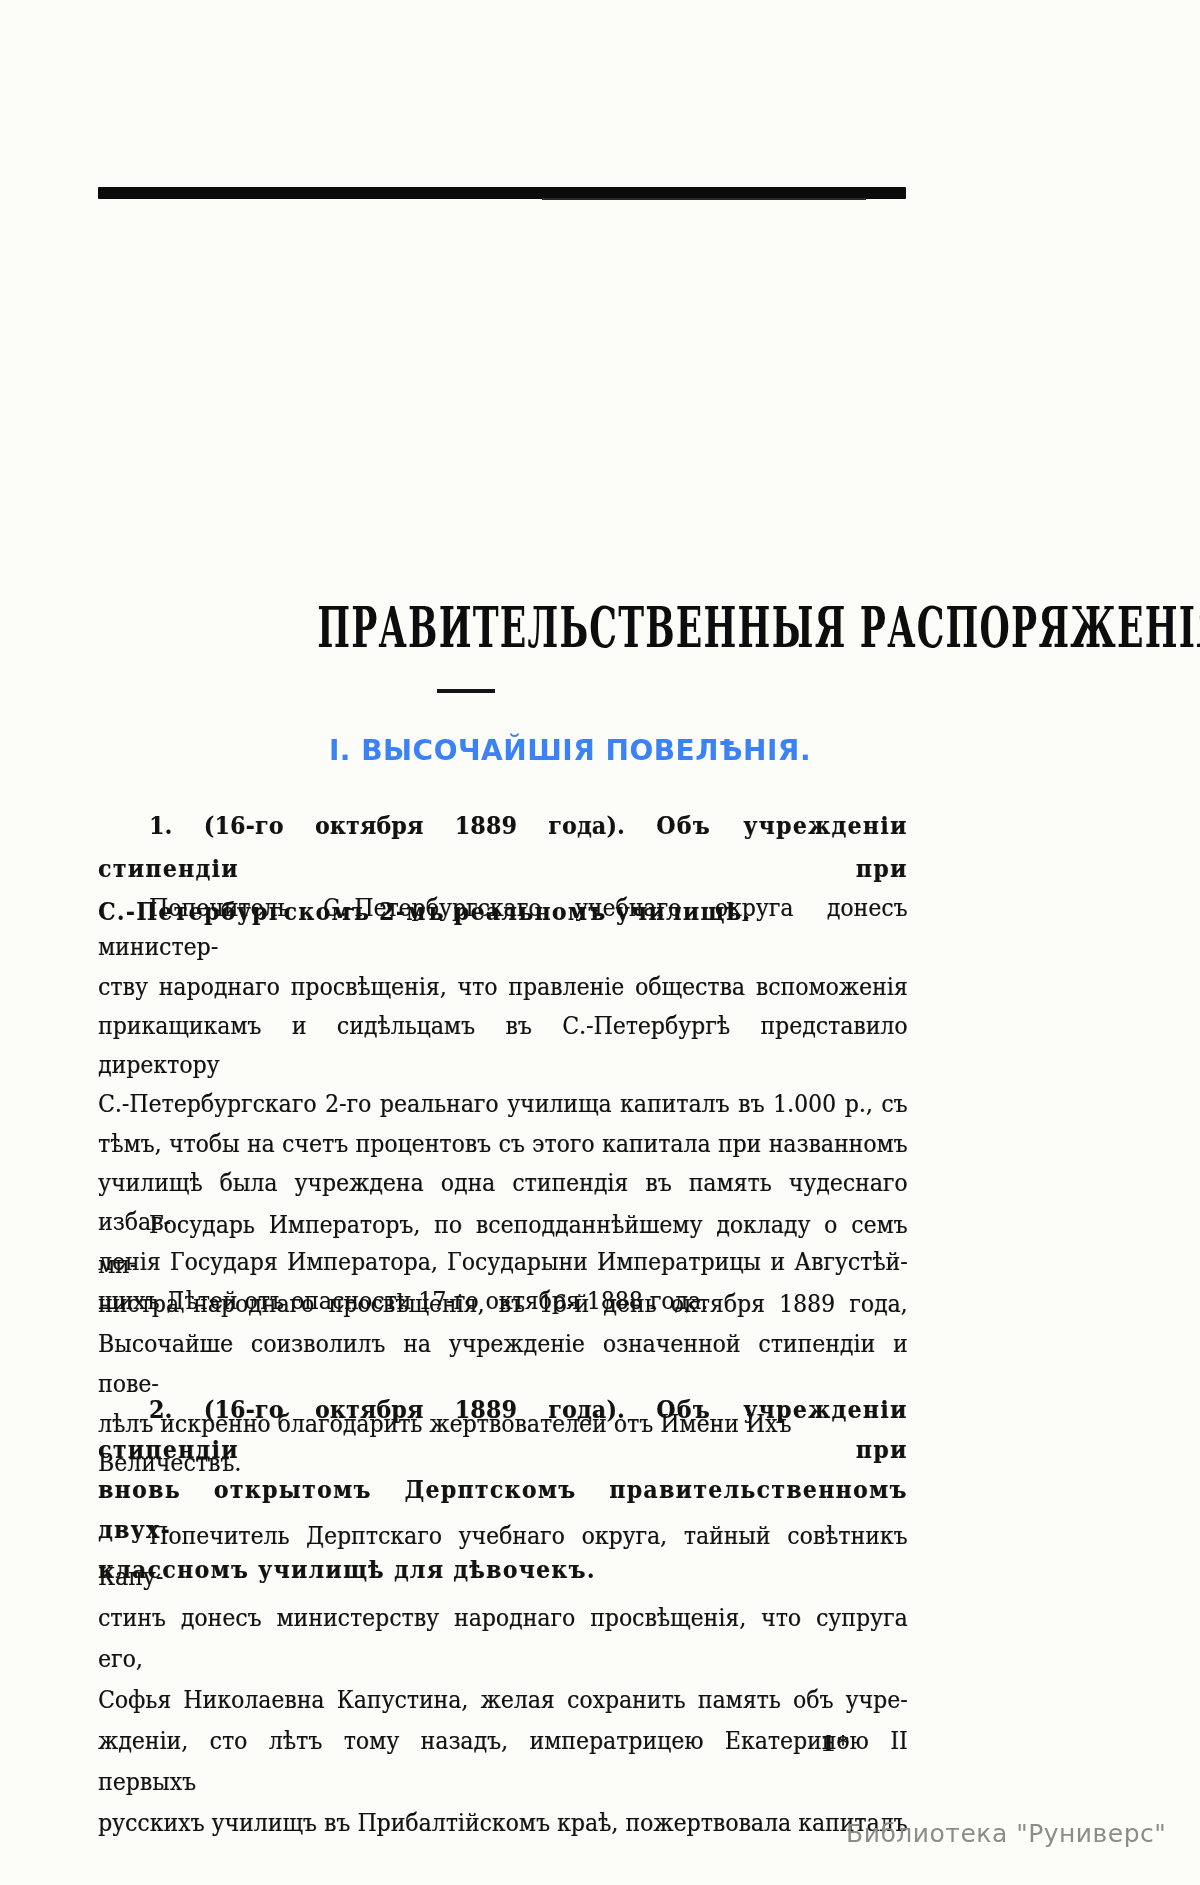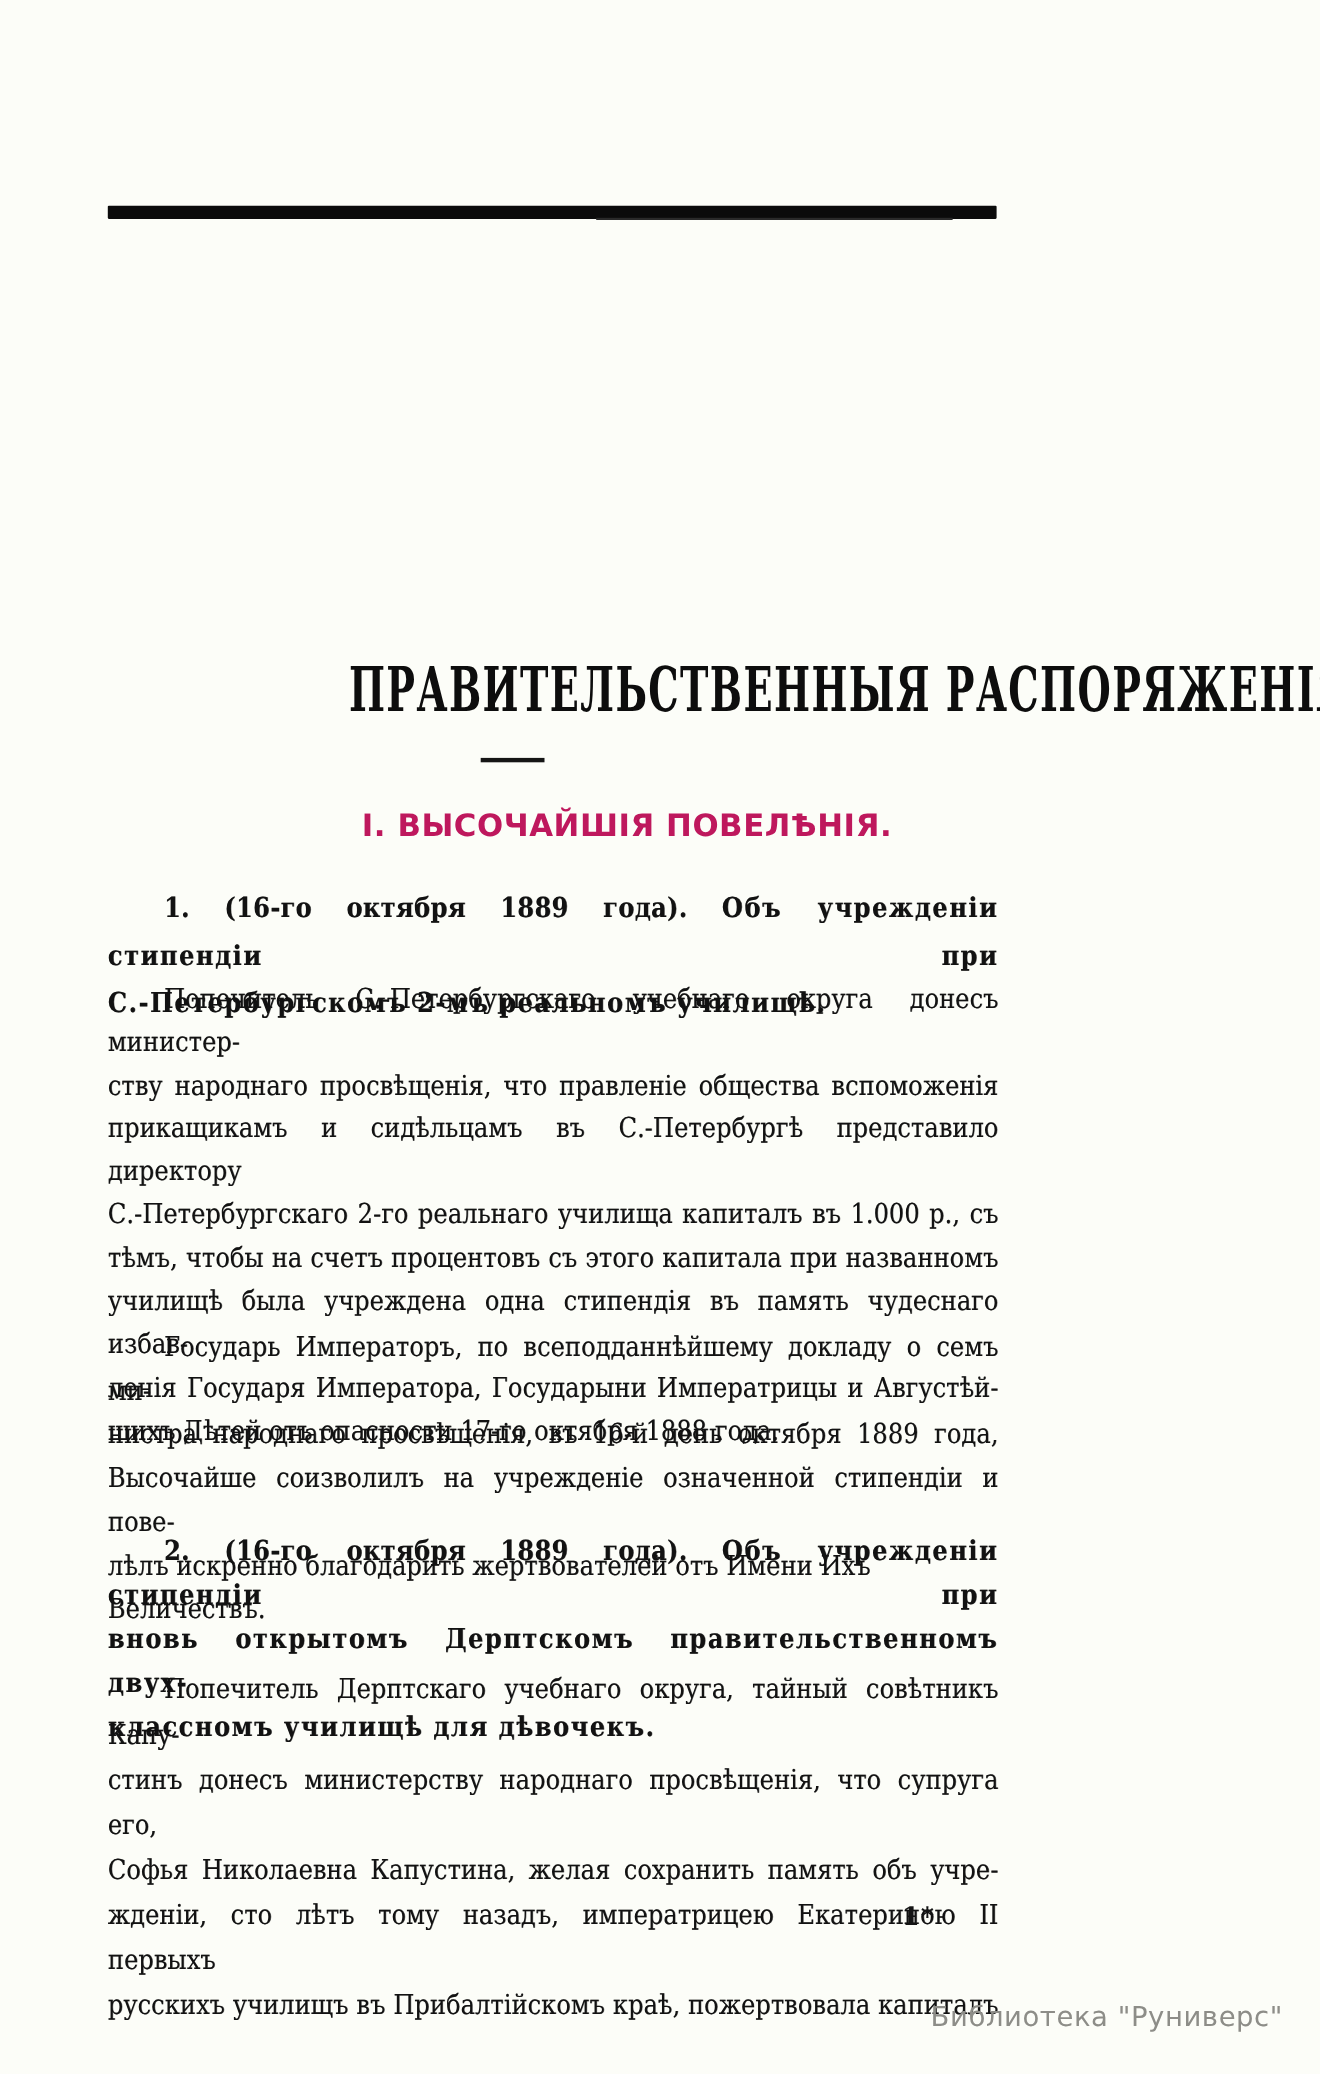--- a/index.html
+++ b/index.html
@@ -22,21 +22,21 @@
     transform:scaleX(0.62);transform-origin:50% 0;
     color:#0d0d0d;
   }
   .divider{
     position:absolute;left:437px;top:689px;width:58px;height:4px;background:#151515;
   }
   .section-heading{
     position:absolute;left:170px;top:734px;width:800px;
     text-align:center;white-space:nowrap;
     font-family:"DejaVu Sans","Liberation Sans",sans-serif;
-    font-weight:bold;font-size:28px;letter-spacing:0.5px;color:#be185d;
+    font-weight:bold;font-size:28px;letter-spacing:0.5px;color:#3b82f6;
   }
   .textblock{
     position:absolute;left:98px;width:920px;
     transform:scaleX(0.88);transform-origin:0 0;
     font-size:25px;
     text-shadow:0.5px 0 0 rgba(17,17,17,0.5);
   }
   .line{display:block;}
   .just{text-align:justify;text-align-last:justify;}
   .ind{text-indent:58px;}

